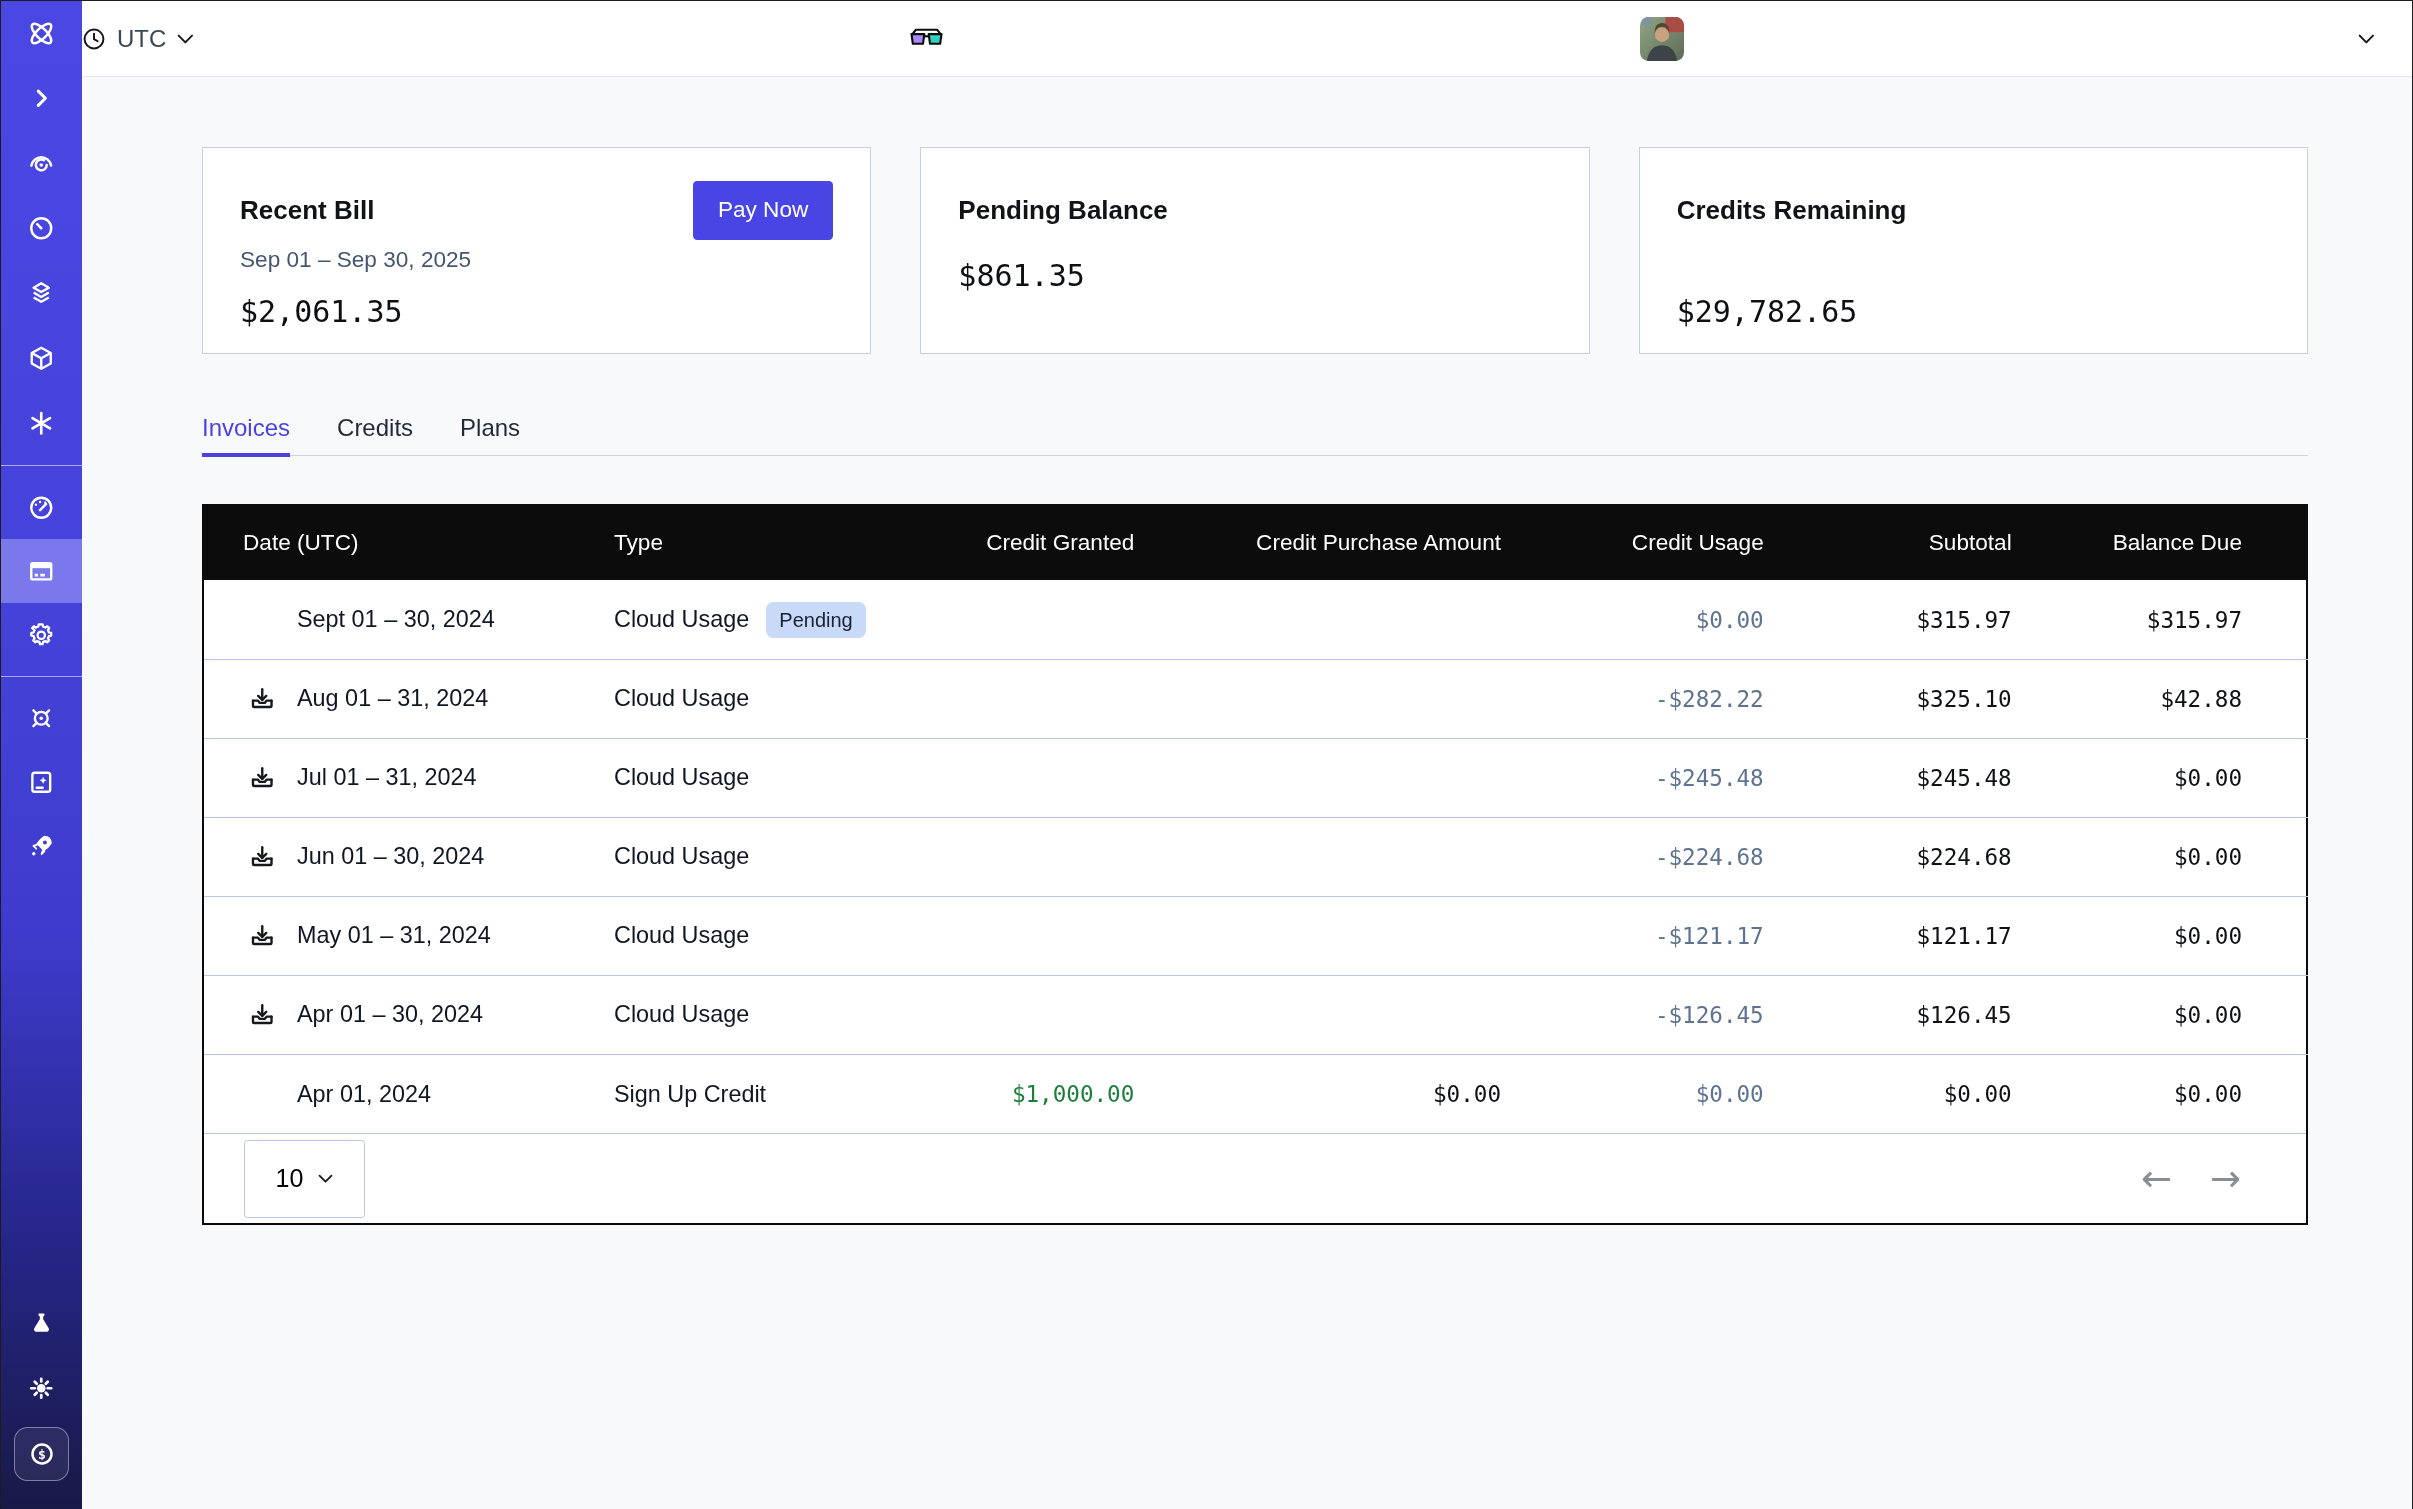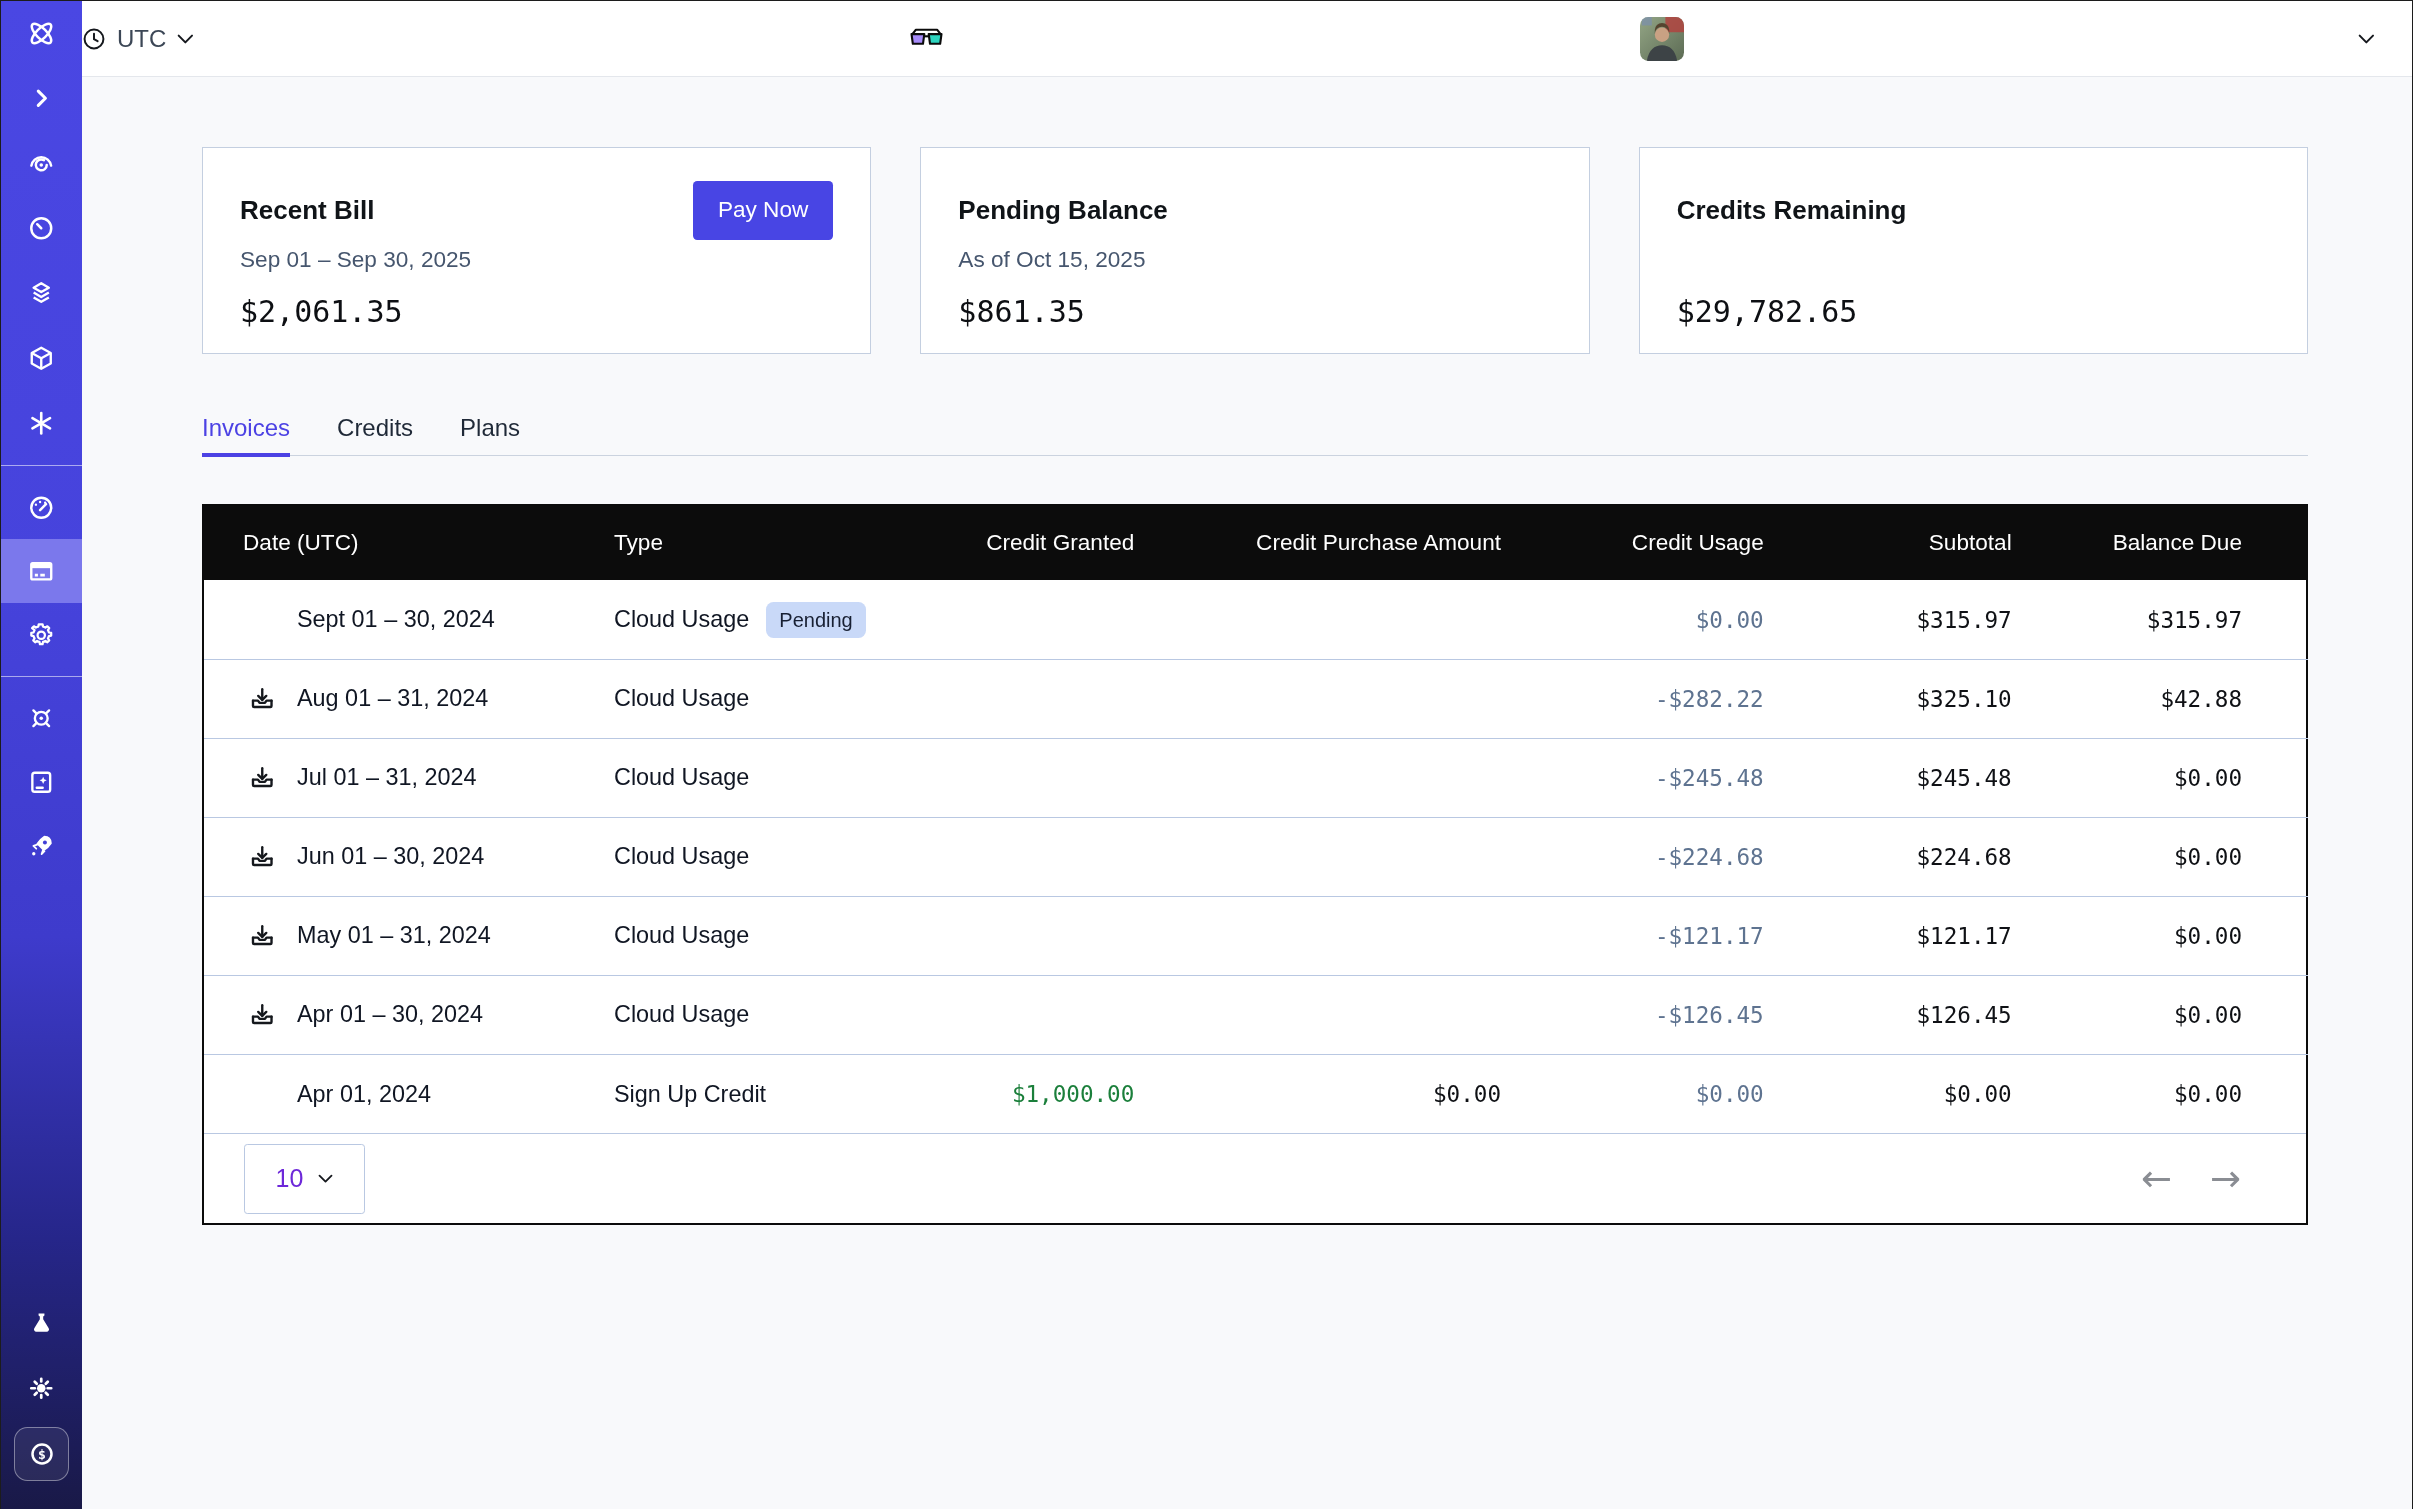--- a/index.html
+++ b/index.html
@@ -69,22 +69,22 @@
   td.num{font-family:"DejaVu Sans Mono",monospace; font-size:22.6px; text-align:right; color:#0F1115;}
   td.usage{color:var(--usage-text);}
   td.green, td .green, td.num.green{color:var(--credit-green);}
   th.p3,td.p3{padding-right:6.7px;} th.p4,td.p4{padding-right:5px;} th.p5,td.p5{padding-right:3.3px;}
   th.p6,td.p6{padding-right:3.3px;} th.p7,td.p7{padding-right:66px;}
   .badge{background:var(--badge-bg); color:var(--badge-text); font-size:20px; padding:5.9px 13.4px; border-radius:7.5px;
     margin-left:16.7px; font-weight:500; line-height:1.2; display:inline-block;}
 
   .table-footer{border-top:1.7px solid var(--row-divider); height:90px; display:flex; align-items:center;
     justify-content:space-between; padding:0 65px 0 40px;}
-  .page-size{width:121px; height:70px; border:1.7px solid var(--row-divider); border-radius:3.3px; background:#fff;
-    display:flex; align-items:center; justify-content:center; gap:15px; font-size:25px; color:#6d28d9; cursor:pointer;}
+  .page-size{width:121px; height:78px; border:1.7px solid var(--row-divider); border-radius:3.3px; background:#fff;
+    display:flex; align-items:center; justify-content:center; gap:15px; font-size:25px; color:#000000; cursor:pointer;}
   .pager{display:flex; align-items:center; gap:38px;}
   .arrow-btn{border:none; background:none; font-family:"DejaVu Sans",sans-serif; font-size:37px; color:#8A8D93; cursor:pointer; line-height:1;}
 
   svg{display:block;}
 </style>
 </head>
 <body>
 
 <div class="frame">
 
@@ -296,21 +296,20 @@
           <div class="card-title">Recent Bill</div>
           <button class="pay-btn">Pay Now</button>
         </div>
         <div class="card-sub">Sep 01 – Sep 30, 2025</div>
         <div class="card-amount">$2,061.35</div>
       </div>
       <div class="card">
         <div class="card-top">
           <div class="card-title">Pending Balance</div>
         </div>
-        <div class="card-sub">As of Oct 15, 2025</div>
         <div class="card-amount">$861.35</div>
       </div>
       <div class="card">
         <div class="card-top">
           <div class="card-title">Credits Remaining</div>
         </div>
         <div class="card-sub"></div>
         <div class="card-amount">$29,782.65</div>
       </div>
     </section>

